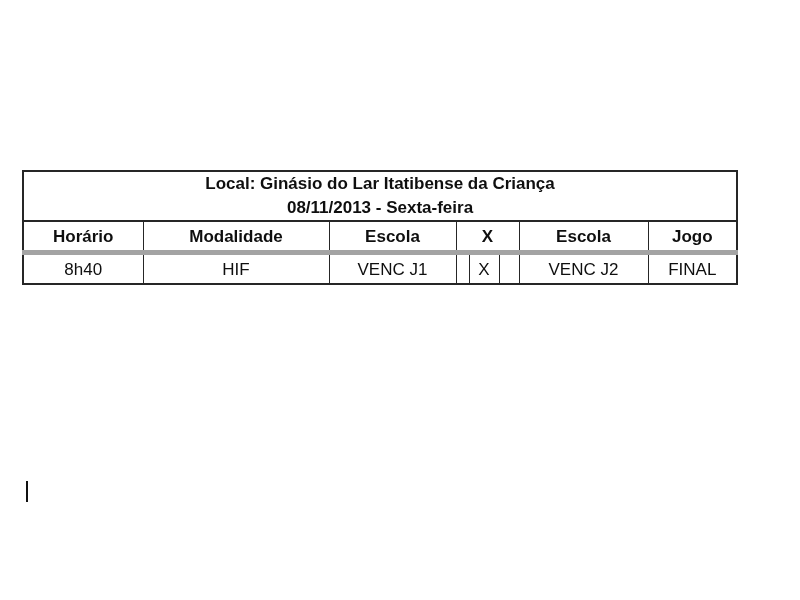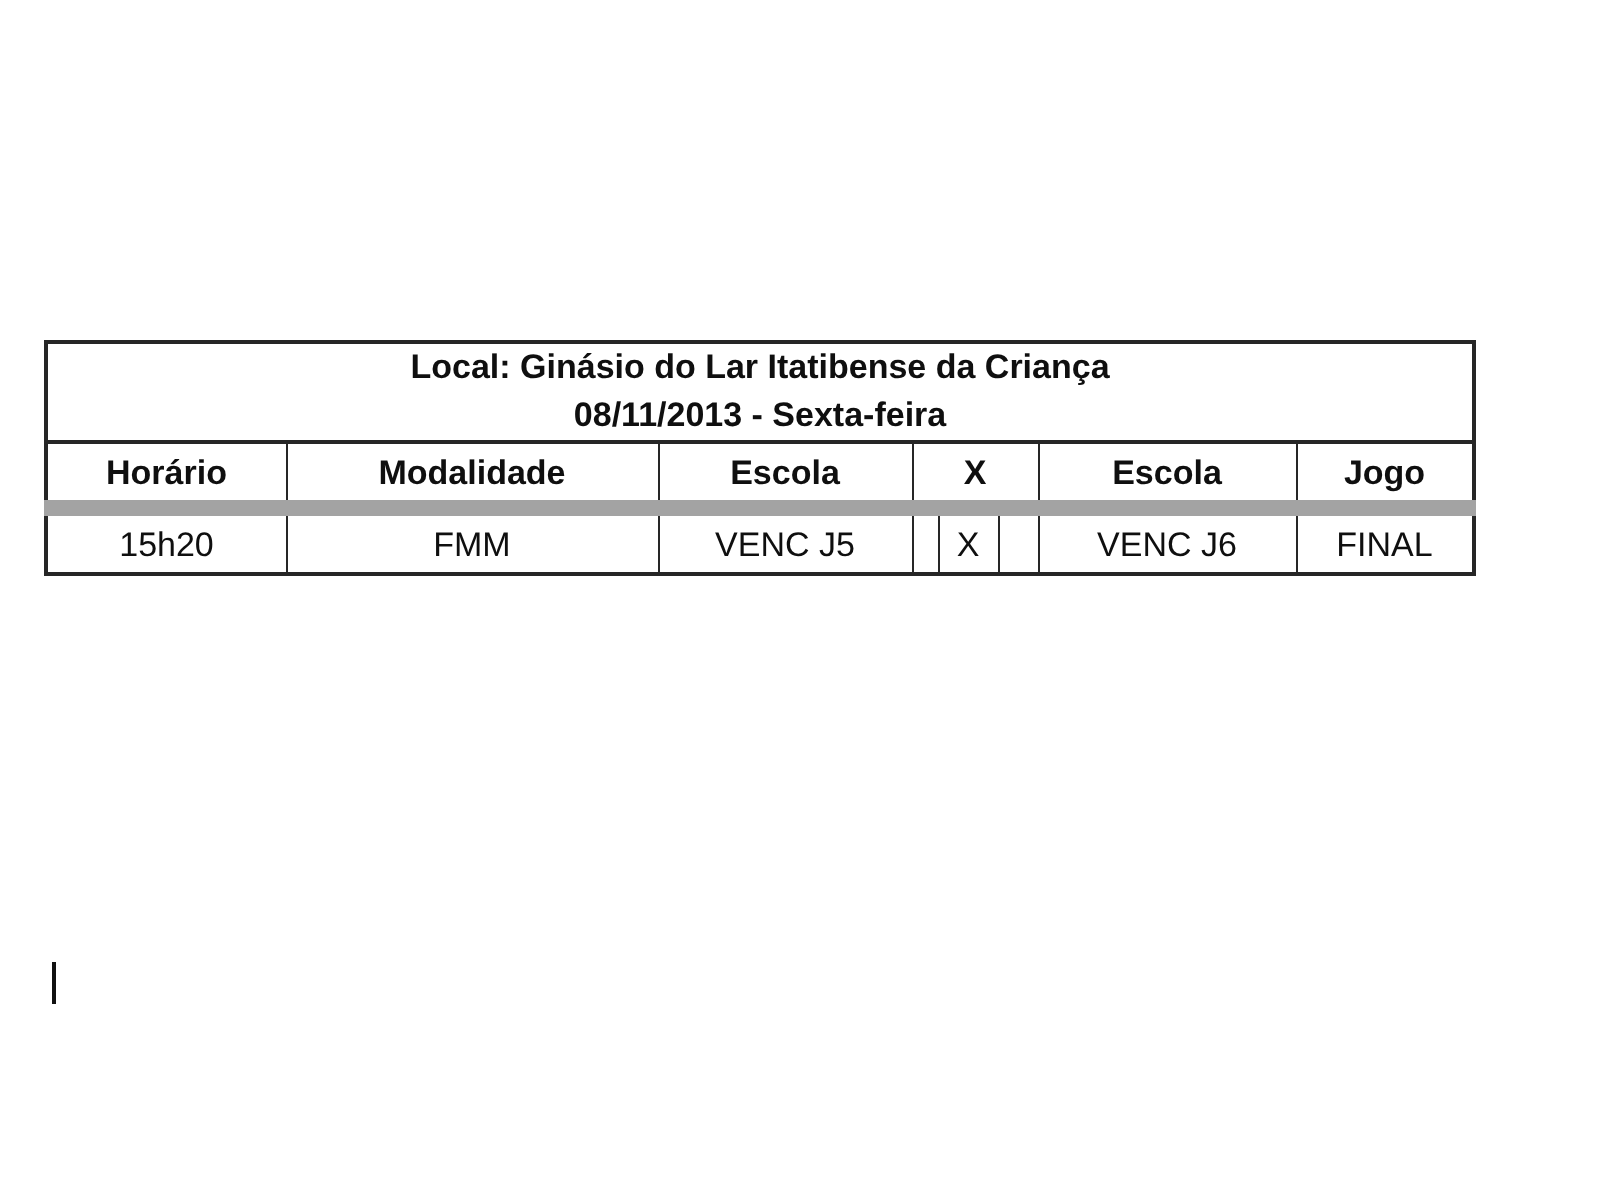--- a/index.html
+++ b/index.html
@@ -45,21 +45,21 @@
   }
   .title-line {
     font-weight: bold;
     font-size: 17px;
     line-height: 24px;
     white-space: nowrap;
   }
   tr.header-row td {
     font-weight: bold;
     border-top: 2px solid #262626;
-    border-bottom: 8px solid #a3a3a3;
+    border-bottom: 5px solid #a3a3a3;
   }
   tr.pair-sep td {
     border-top-width: 3px;
   }
   .caret {
     position: absolute;
     left: 26px;
     top: 481px;
     width: 2px;
     height: 21px;
@@ -94,35 +94,35 @@
     <tr class="header-row">
       <td>Horário</td>
       <td>Modalidade</td>
       <td>Escola</td>
       <td colspan="3">X</td>
       <td>Escola</td>
       <td>Jogo</td>
     </tr>
 
 
+    <tr>
+      <td>8h40</td>
+      <td>HIF</td>
+      <td>VENC J1</td>
+      <td></td>
+      <td>X</td>
+      <td></td>
+      <td>VENC J2</td>
+      <td>FINAL</td>
+    </tr>
 
 
 
 
 
-    <tr class="pair-sep">
-      <td>15h20</td>
-      <td>FMM</td>
-      <td>VENC J5</td>
-      <td></td>
-      <td>X</td>
-      <td></td>
-      <td>VENC J6</td>
-      <td>FINAL</td>
-    </tr>
 
 
   </tbody>
     </table>
 
   <div class="caret"></div>
 
 </div>
 
 </body></html>

